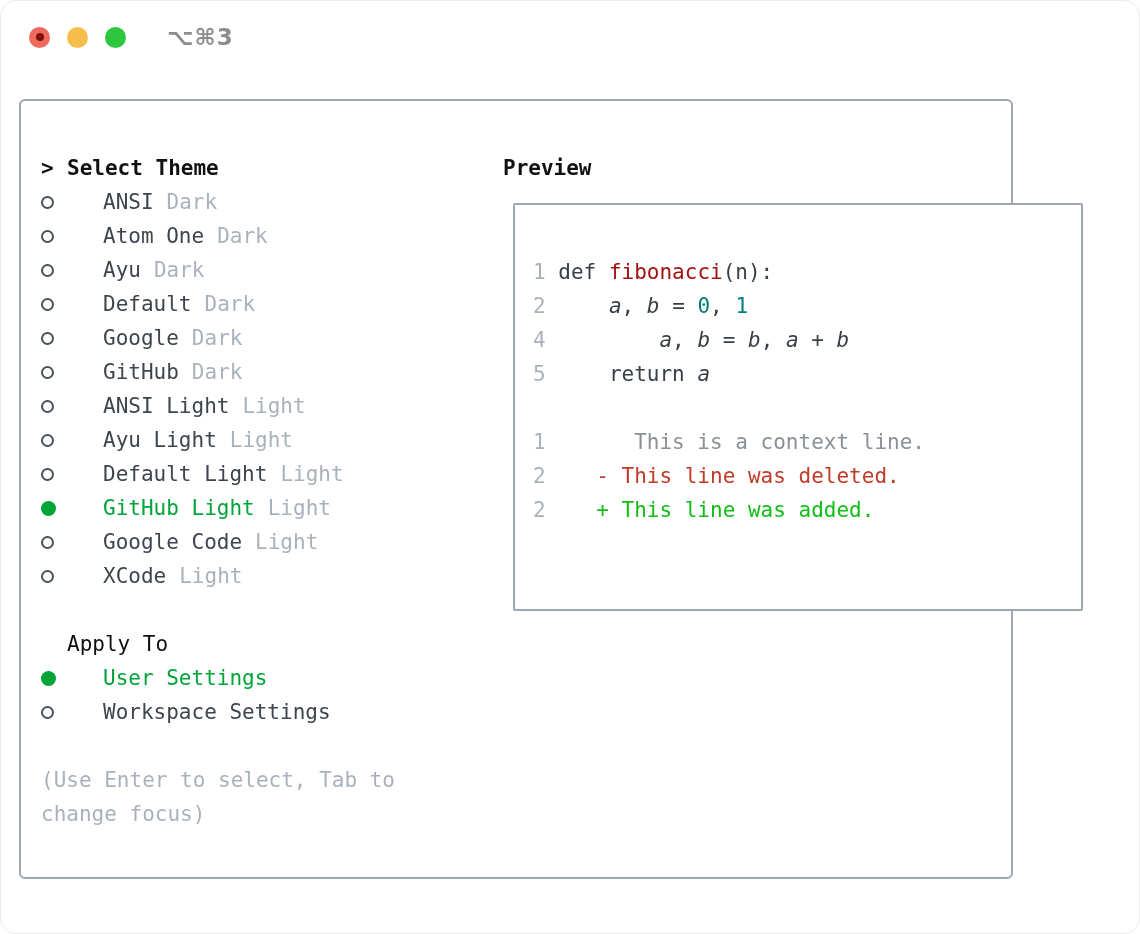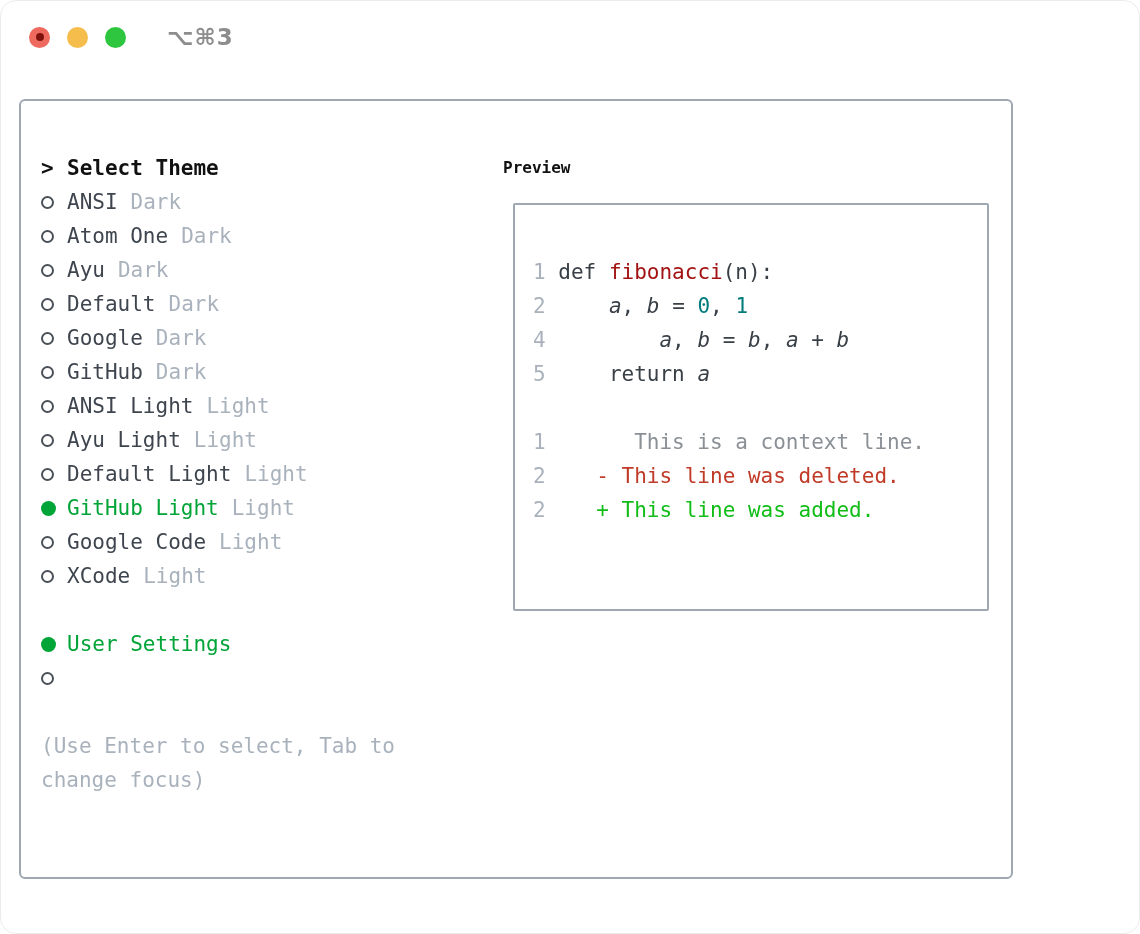--- a/index.html
+++ b/index.html
@@ -31,30 +31,30 @@
   .panel{position:absolute;left:18px;top:98px;width:994px;height:780px;
     border:2px solid var(--panel-border);border-radius:6px;background:#fff;}
   
   .left{position:absolute;left:20px;top:50px;font-size:21px;}
   .row{display:flex;align-items:center;height:34px;white-space:pre;}
   .marker{width:26px;flex:0 0 26px;display:flex;align-items:center;}
   .cursor{color:var(--heading-ink);font-weight:700;}
   .heading{color:var(--heading-ink);font-weight:700;}
   .radio{width:13px;height:13px;border:2px solid var(--radio-ring);border-radius:50%;}
   .radio.selected{width:15px;height:15px;border:none;background:var(--accent-green);}
-  .theme-name{color:var(--item-ink);}
+  .theme-name{color:var(--item-ink);margin-left:36px;}
   .theme-name.selected{color:var(--accent-green);}
   .theme-tag{color:var(--muted-gray);margin-left:13px;}
   .subheading{color:var(--heading-ink);}
   .spacer{height:34px;}
   .hint-line{height:34px;line-height:34px;color:var(--muted-gray);white-space:pre;}
   
   .preview-heading{position:absolute;left:482px;top:50px;height:34px;line-height:34px;
-    font-size:16px;font-weight:700;color:var(--heading-ink);}
-  .codebox{position:absolute;left:492px;top:102px;width:476px;height:408px;
+    font-size:21px;font-weight:700;color:var(--heading-ink);}
+  .codebox{position:absolute;left:492px;top:102px;width:570px;height:408px;
     border:2px solid var(--panel-border);border-radius:2px;background:#fff;overflow:hidden;}
   .code{padding:50px 0 0 18px;font-size:21px;}
   .code-line{height:34px;line-height:34px;white-space:pre;}
   .tok-linenum{color:var(--muted-gray);}
   .tok-plain{color:var(--code-ink);}
   .tok-keyword{color:var(--code-ink);}
   .tok-function{color:var(--function-red);}
   .tok-variable{color:var(--code-ink);font-style:italic;}
   .tok-number{color:var(--number-teal);}
   .tok-builtin{color:var(--builtin-blue);}
@@ -93,24 +93,28 @@
           <div class="row"><span class="marker"><span class="radio"></span></span><span class="theme-name">ANSI Light</span><span class="theme-tag">Light</span></div>
           <div class="row"><span class="marker"><span class="radio"></span></span><span class="theme-name">Ayu Light</span><span class="theme-tag">Light</span></div>
           <div class="row"><span class="marker"><span class="radio"></span></span><span class="theme-name">Default Light</span><span class="theme-tag">Light</span></div>
           <div class="row"><span class="marker"><span class="radio selected"></span></span><span class="theme-name selected">GitHub Light</span><span class="theme-tag">Light</span></div>
           <div class="row"><span class="marker"><span class="radio"></span></span><span class="theme-name">Google Code</span><span class="theme-tag">Light</span></div>
           <div class="row"><span class="marker"><span class="radio"></span></span><span class="theme-name">XCode</span><span class="theme-tag">Light</span></div>
         </div>
 
       <div class="spacer"></div>
 
+      <div class="row">
+        <span class="marker"></span>
+        <span class="subheading">Apply To</span>
+      </div>
 
       <div id="apply-list">
           <div class="row"><span class="marker"><span class="radio selected"></span></span><span class="theme-name selected">User Settings</span></div>
-          <div class="row"><span class="marker"><span class="radio"></span></span></div>
+          <div class="row"><span class="marker"><span class="radio"></span></span><span class="theme-name">Workspace Settings</span></div>
         </div>
 
       <div class="spacer"></div>
 
       <div id="hint">
           <div class="hint-line">(Use Enter to select, Tab to</div>
           <div class="hint-line">change focus)</div>
         </div>
     </div>
 

